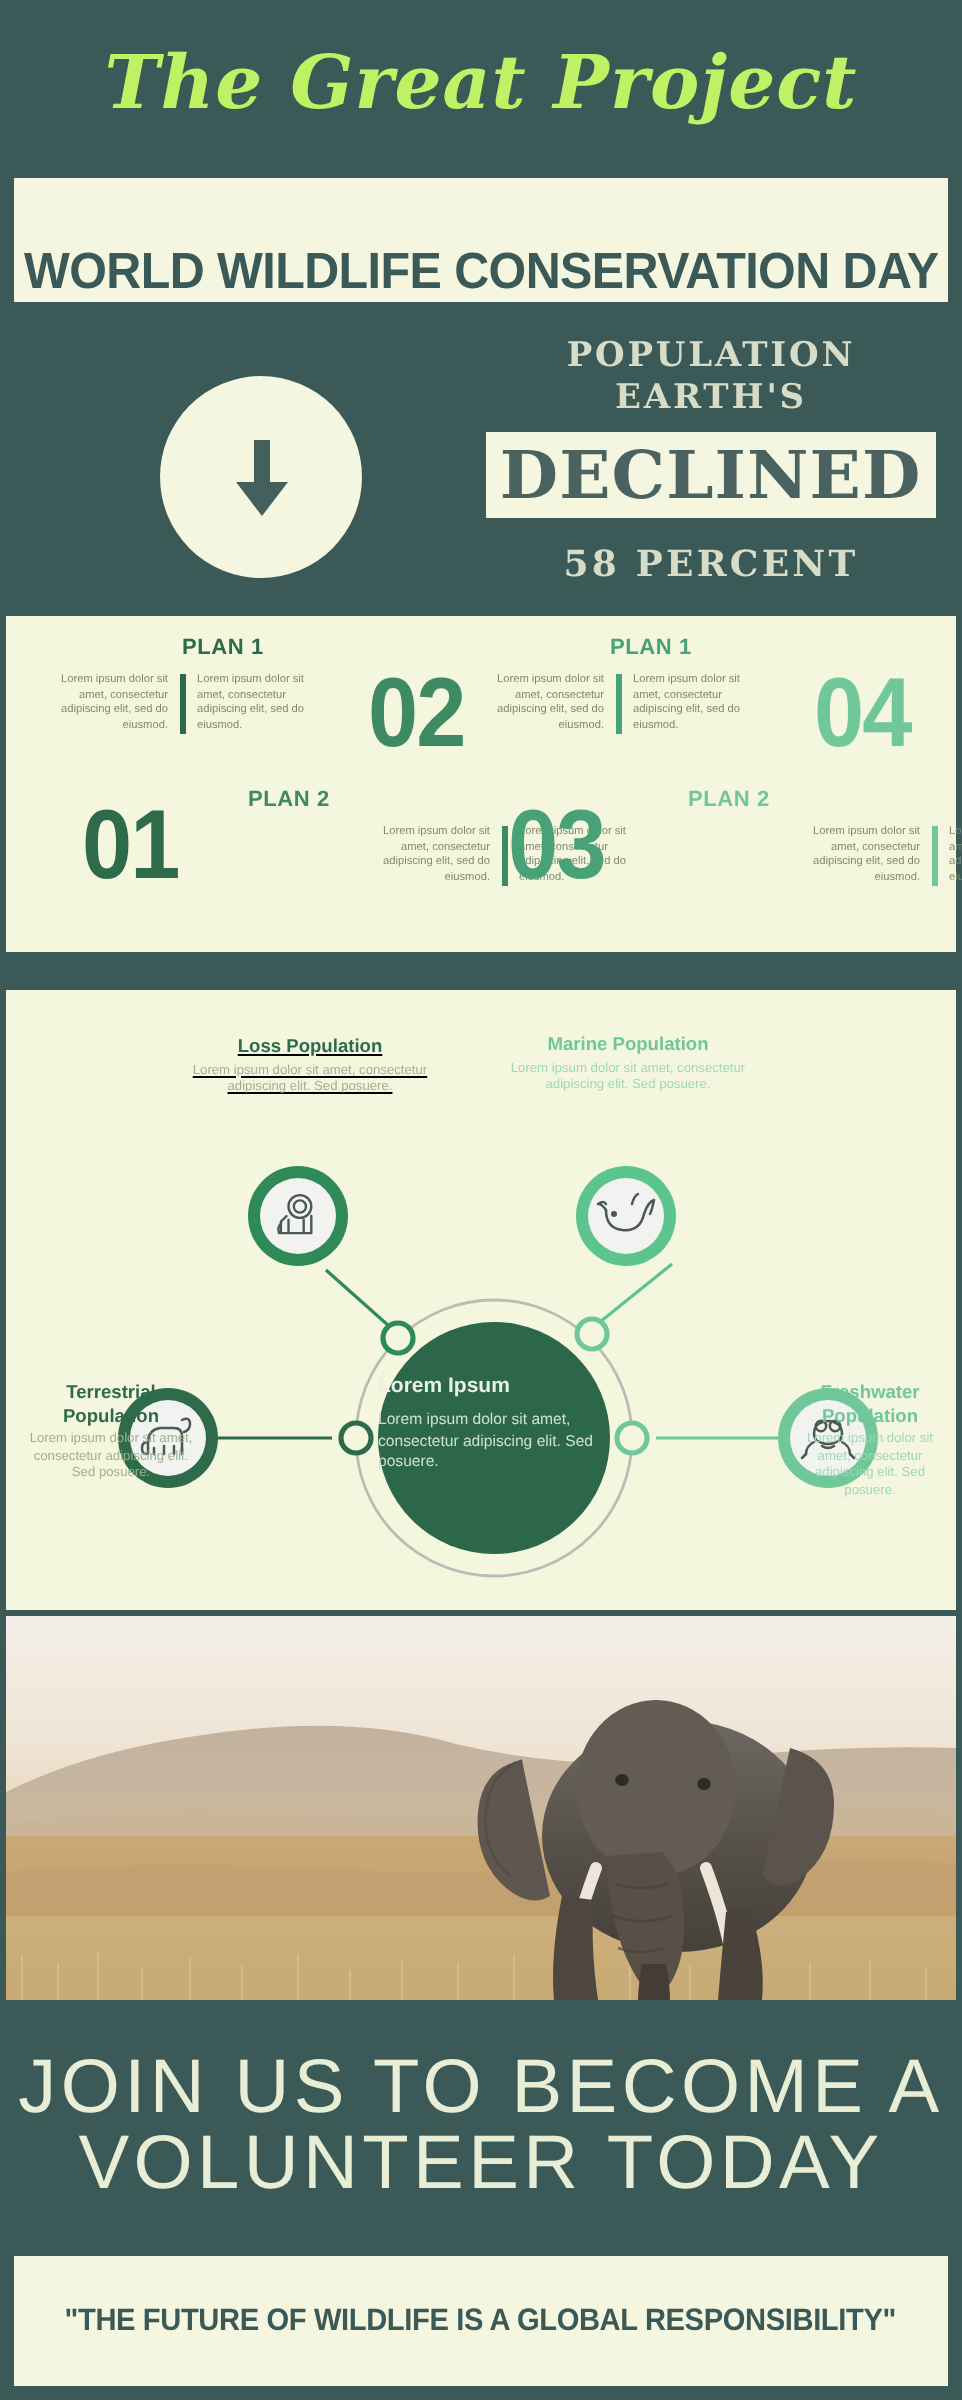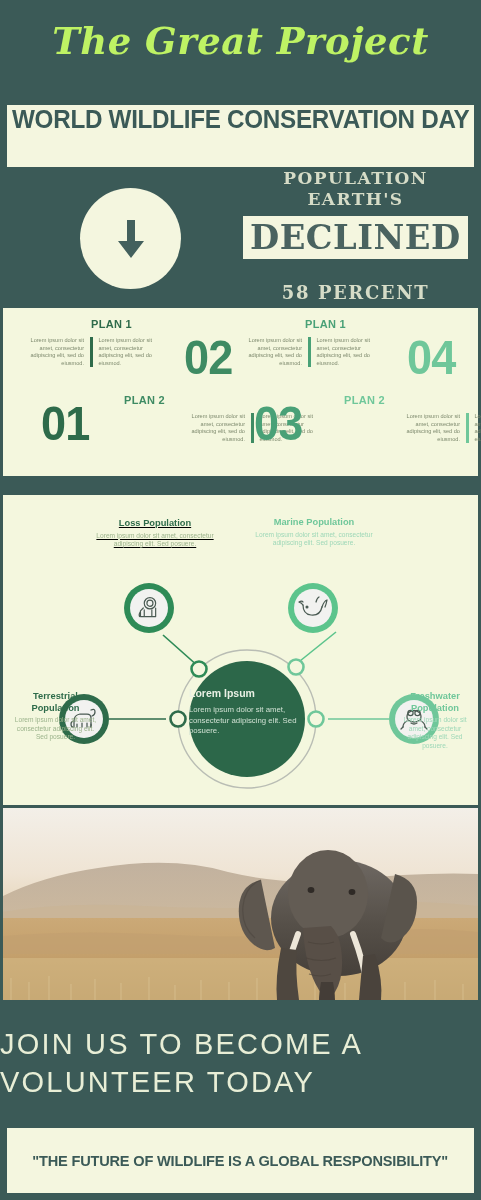--- a/index.html
+++ b/index.html
@@ -14,21 +14,21 @@
   
   .brand {
     position:absolute; left:0; top:6px; width:481px; height:70px;
     display:flex; align-items:center; justify-content:center;
     color:#bef264; font-family:"DejaVu Serif", serif;
     font-size:37px; font-style:italic; font-weight:700;
     letter-spacing:0.5px; white-space:nowrap;
   }
   .title-banner {
     position:absolute; left:7px; top:89px; width:467px; height:62px;
-    background:#F4F6DF; display:flex; align-items:flex-start; justify-content:center;margin-top:16px;
+    background:#F4F6DF; display:flex; align-items:flex-end; justify-content:center;
   }
   .title-banner span {
     color:#3B5A57; font-size:25.5px; font-weight:700;
     letter-spacing:-0.3px; transform:scaleX(0.95); white-space:nowrap;
     font-family:"Liberation Sans", sans-serif;
   }
 
   
   .arrow-circle {
     position:absolute; left:80px; top:188px; width:101px; height:101px;
@@ -46,21 +46,21 @@
   }
   .declined-band {
     margin-top:6px; background:#F4F6DF; height:43px;
     display:flex; align-items:center; justify-content:center;
   }
   .declined-band span {
     color:#4A6360; font-family:"DejaVu Serif", serif; font-weight:700;
     font-size:33px; letter-spacing:0.5px; transform:scaleX(1.02);
   }
   .stat-bottom {
-    margin-top:23px; text-align:center; color:#D6DCC7;
+    margin-top:13px; text-align:center; color:#D6DCC7;
     font-family:"DejaVu Serif", serif; font-weight:700;
     font-size:18px; letter-spacing:1.6px;
   }
 
   
   .plans {
     position:absolute; left:3px; top:308px; width:475px; height:168px;
     background:#F4F7DE;
   }
   .plan-cell { position:absolute; }
@@ -107,21 +107,21 @@
     position:absolute; left:3px; top:808px; width:475px; height:192px;
     overflow:hidden;
   }
 
   
   .cta {
     position:absolute; left:0; top:1000px; width:481px; height:125px;
     background:#3B5A57; display:flex; align-items:center; justify-content:center;
   }
   .cta span {
-    color:#E8EED6; font-size:29px; line-height:38px; 
+    color:#E8EED6; font-size:38px; line-height:38px; text-align:center;
     letter-spacing:2.2px; font-weight:300;
     font-family:"Liberation Sans", sans-serif;
   }
   .quote {
     position:absolute; left:7px; top:1128px; width:467px; height:65px;
     background:#F4F6DF; display:flex; align-items:center; justify-content:center;
   }
   .quote span {
     color:#3B5A57; font-size:15.5px; font-weight:700; letter-spacing:-0.2px;
     transform:scaleX(0.94); white-space:nowrap;

